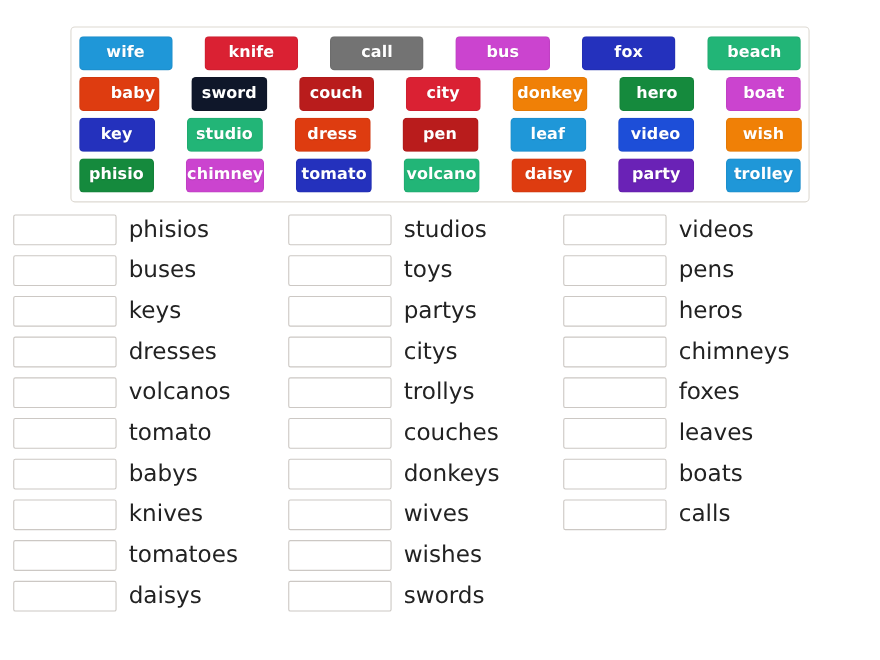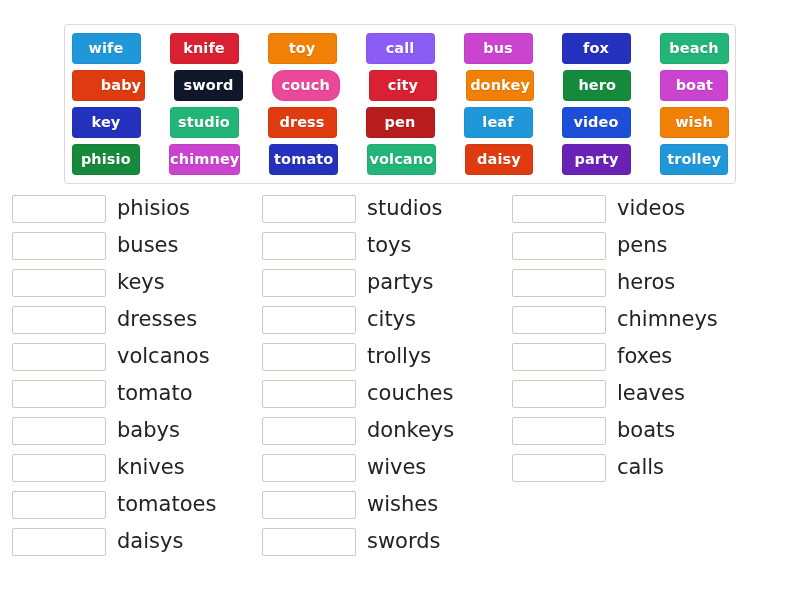--- a/index.html
+++ b/index.html
@@ -91,30 +91,29 @@
 </style>
 </head>
 <body>
 
 <div id="root">
 
   <div class="tile-bank" id="tile-bank">
       <div class="tile-row">
         <div class="tile" style="background: rgb(31, 151, 216);">wife</div>
         <div class="tile" style="background: rgb(218, 33, 51);">knife</div>
-        <div class="tile" style="background: rgb(240, 128, 6);">toy</div>
-        <div class="tile" style="background: #8b5cf6;">call</div>
+        <div class="tile" style="background: #737373;">call</div>
         <div class="tile" style="background: rgb(203, 68, 207);">bus</div>
         <div class="tile" style="background: rgb(36, 49, 189);">fox</div>
         <div class="tile" style="background: rgb(34, 181, 119);">beach</div>
       </div>
       <div class="tile-row">
         <div class="tile" style="background: rgb(222, 60, 16); padding-left: 25px;">baby</div>
         <div class="tile" style="background: #0f172a;">sword</div>
-        <div class="tile" style="background: #ec4899; border-radius: 12px;">couch</div>
+        <div class="tile" style="background: #b91c1c;">couch</div>
         <div class="tile" style="background: rgb(218, 33, 51);">city</div>
         <div class="tile" style="background: rgb(240, 128, 6);">donkey</div>
         <div class="tile" style="background: rgb(21, 138, 61);">hero</div>
         <div class="tile" style="background: rgb(203, 68, 207);">boat</div>
       </div>
       <div class="tile-row">
         <div class="tile" style="background: rgb(36, 49, 189);">key</div>
         <div class="tile" style="background: rgb(34, 181, 119);">studio</div>
         <div class="tile" style="background: rgb(222, 60, 16);">dress</div>
         <div class="tile" style="background: #b91c1c;">pen</div>

